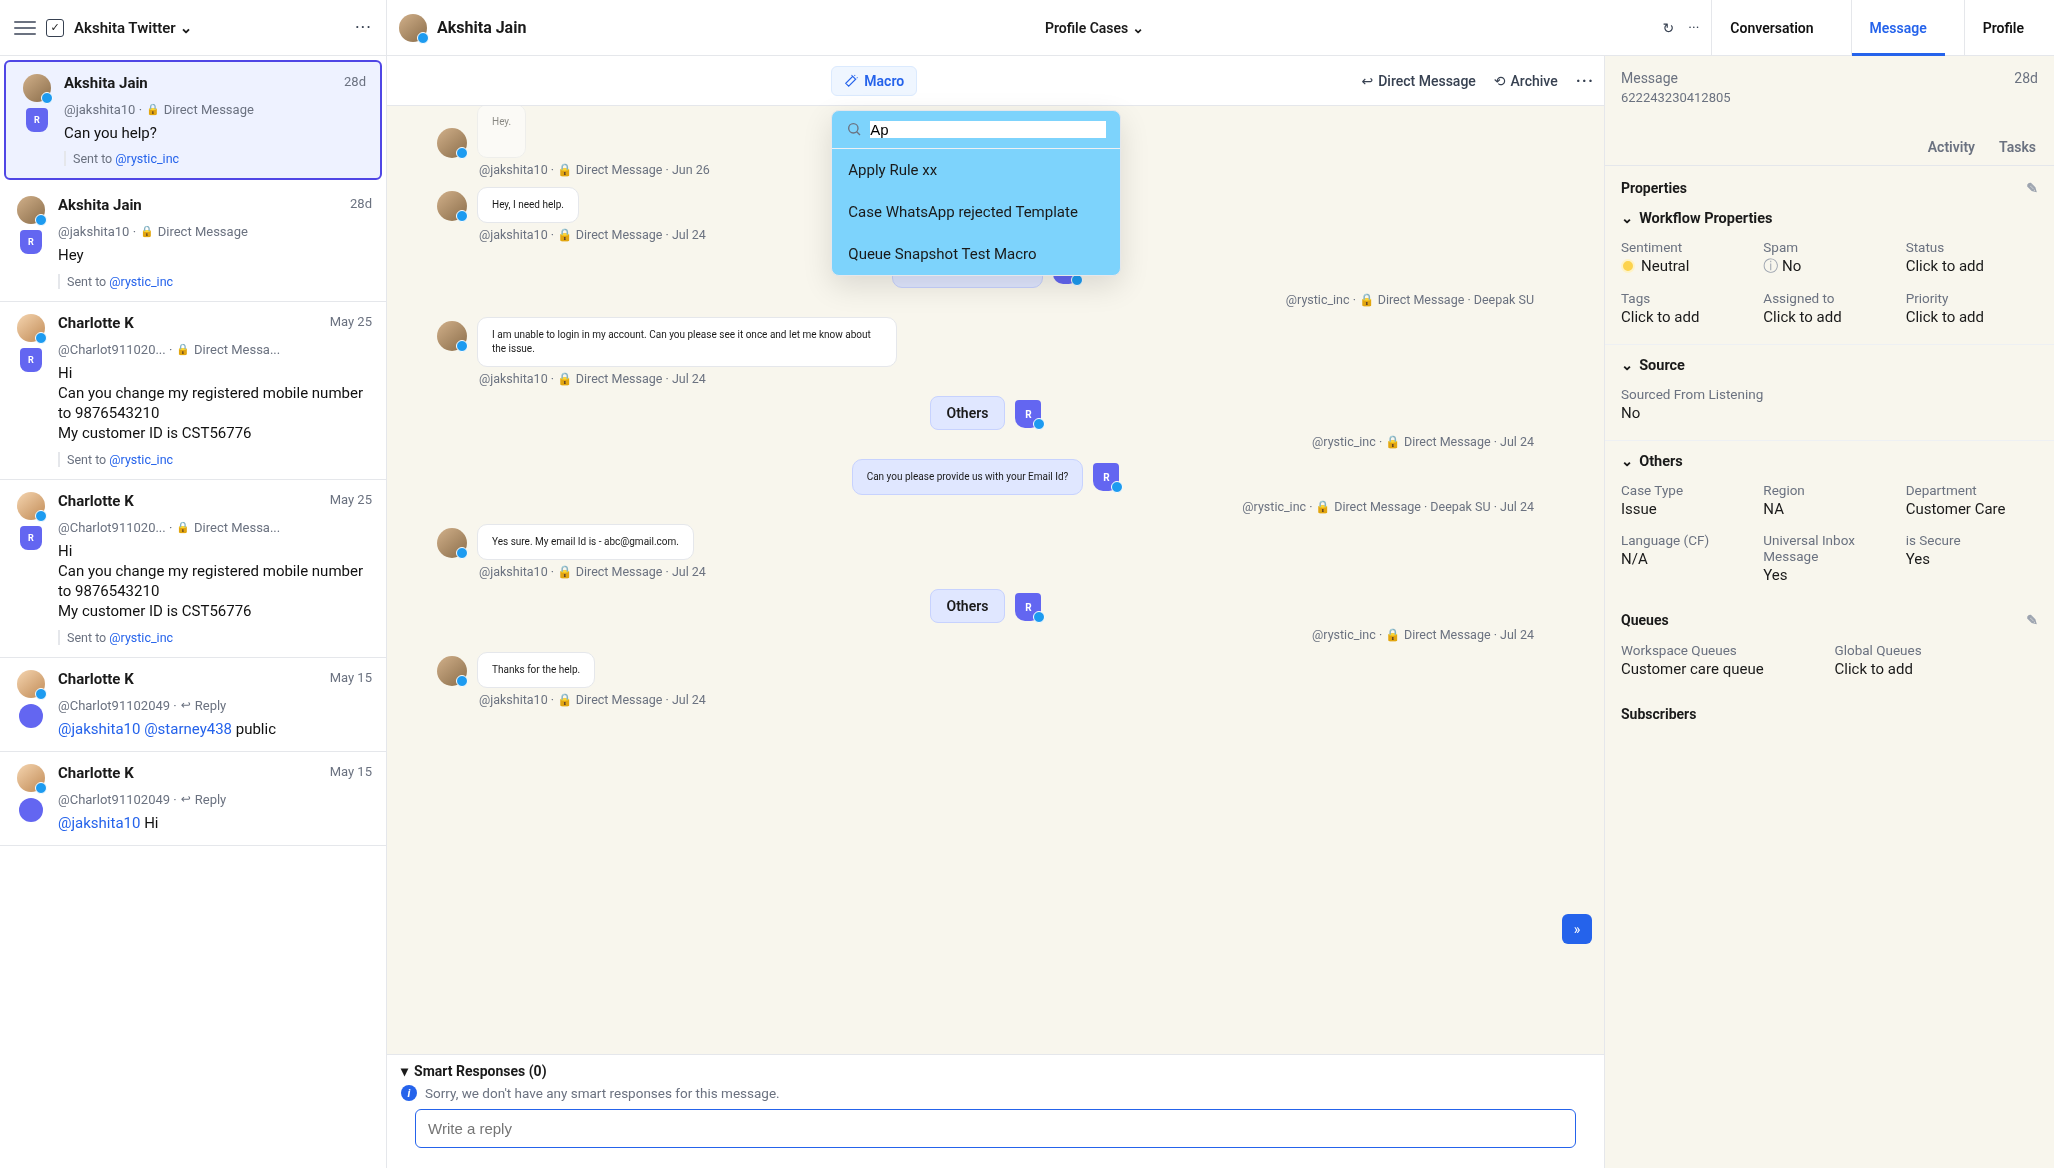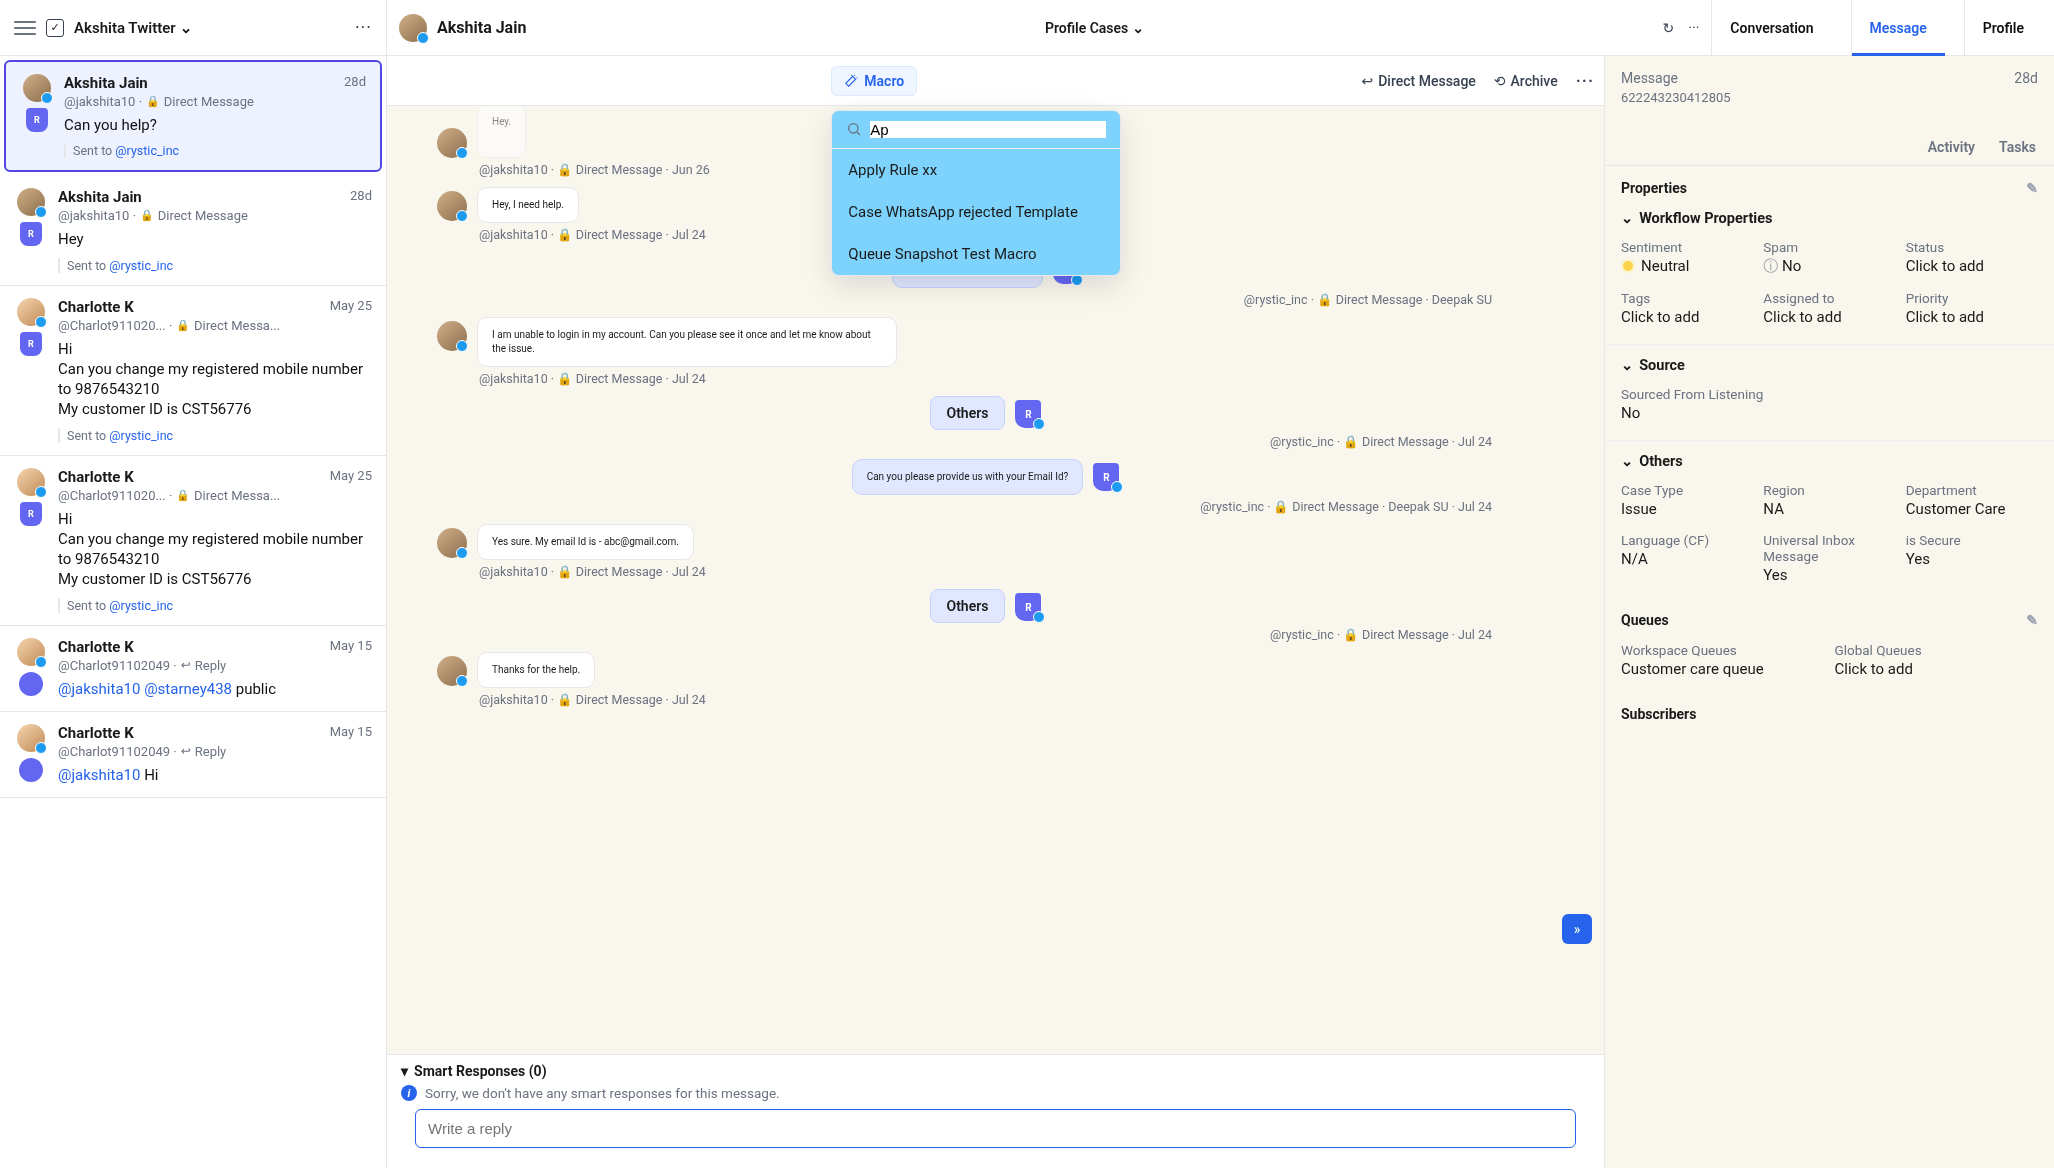--- a/index.html
+++ b/index.html
@@ -18,21 +18,21 @@
 .avatar-col { display: flex; flex-direction: column; align-items: center; gap: 6px; width: 34px; flex-shrink: 0; }
 .avatar { width: 28px; height: 28px; border-radius: 50%; background: linear-gradient(140deg,#d1b08a,#8a6d4a); position: relative; }
 .avatar.c2 { background: linear-gradient(140deg,#f5d5b0,#c08a55); }
 .avatar-badge { position: absolute; bottom: -2px; right: -2px; width: 12px; height: 12px; background: #1d9bf0; border-radius: 50%; border: 1.5px solid #fff; }
 .avatar2 { width: 24px; height: 24px; border-radius: 50%; background: #6366f1; }
 .shield { width: 22px; height: 24px; background: #6366f1; border-radius: 4px 4px 8px 8px; position: relative; display:flex; align-items:center; justify-content:center; color:#fff; font-size:9px; font-weight:700; }
 .case-body { flex: 1; min-width: 0; }
 .case-top { display: flex; justify-content: space-between; }
 .case-name { font-weight: 700; font-size: 15px; }
 .case-date { color: #6b7280; font-size: 13px; }
-.case-meta { color: #6b7280; font-size: 13px; display: flex; align-items: center; gap: 4px; margin-top: 2px; }
+.case-meta { color: #6b7280; font-size: 13px; display: flex; align-items: center; gap: 4px; margin-top: 10px; }
 .lock { font-size: 11px; }
 .case-text { margin-top: 6px; font-size: 15px; color: #111; line-height: 1.35; word-wrap: break-word; }
 .case-text .mention { color: #2563eb; }
 .sent-to { margin-top: 8px; border-left: 2px solid #e5e7eb; padding-left: 7px; font-size: 12.5px; color:#6b7280; }
 .sent-to a { color: #2563eb; text-decoration: none; }
 .reply-icon { font-size: 12px; }
 .center-panel { flex: 1; display: flex; flex-direction: column; background: #f8f6ed; min-width:0; }
 .center-header { display: flex; align-items: center; background: #fff; border-bottom: 1px solid #e5e7eb; height: 56px; padding: 0 12px; gap: 12px; }
 .ch-left { display: flex; align-items: center; gap: 10px; }
 .ch-tabs { display: flex; align-items: center; gap: 19px; margin-left: auto; font-weight:600; }
@@ -52,21 +52,21 @@
 .macro-list .mi.highlight { background:#fffbeb; outline:2px solid #f59e0b; border-radius:4px; margin:2px 6px; padding:10px 10px; }
 .conversation { flex:1; overflow-y:auto; padding:10px 70px 10px 50px; position:relative; }
 .msg-row { display:flex; gap:10px; margin:8px 0 2px; }
 .msg-row.out { justify-content:center; }
 .msg-av { width:30px; height:30px; border-radius:50%; background:linear-gradient(140deg,#d1b08a,#8a6d4a); position:relative; flex-shrink:0; margin-top:4px; }
 .msg-av .avatar-badge { bottom:-1px; right:-1px; }
 .bubble { max-width:420px; padding:10px 14px; border-radius:10px; font-size:10px; line-height:1.4; }
 .bubble.in { background:#fff; border:1px solid #e5e7eb; }
 .bubble.out { background:#e0e7ff; border:1px solid #c7d2fe; }
 .msg-meta { font-size:12.5px; color:#6b7280; margin:4px 0 10px 42px; display:flex; align-items:center; gap:5px; }
-.msg-meta.out { justify-content:flex-end; margin-right:42px; margin-left:0; }
+.msg-meta.out { justify-content:flex-end; margin-left:0; }
 .tag-bubble { background:#e0e7ff; border:1px solid #c7d2fe; padding:8px 16px; border-radius:8px; font-weight:600; }
 .out-shield { width:26px; height:28px; background:#6366f1; border-radius:4px 4px 10px 10px; display:flex; align-items:center; justify-content:center; color:#fff; font-size:10px; font-weight:700; position:relative; margin-top:4px; }
 .out-shield .badge { position:absolute; bottom:-2px; right:-4px; width:12px; height:12px; background:#1d9bf0; border-radius:50%; border:1.5px solid #fff; }
 .scroll-btn { position:absolute; right:12px; bottom:110px; width:30px; height:30px; background:#2563eb; color:#fff; border-radius:6px; display:flex; align-items:center; justify-content:center; cursor:pointer; font-size:14px; }
 .responses-bar { background:#fff; border-top:1px solid #e5e7eb; padding:8px 14px; }
 .resp-title { font-weight:700; font-size:14px; display:flex; align-items:center; gap:6px; }
 .resp-msg { display:flex; align-items:center; gap:8px; color:#6b7280; font-size:13.5px; margin-top:6px; }
 .info-dot { width:16px; height:16px; border-radius:50%; background:#2563eb; color:#fff; font-size:11px; display:flex; align-items:center; justify-content:center; font-style:italic; font-weight:700; }
 .reply-box { margin:8px 14px 12px; }
 .reply-box input { width:100%; padding:10px 12px; border:1.5px solid #2563eb; border-radius:6px; font-size:15px; outline:none; }

